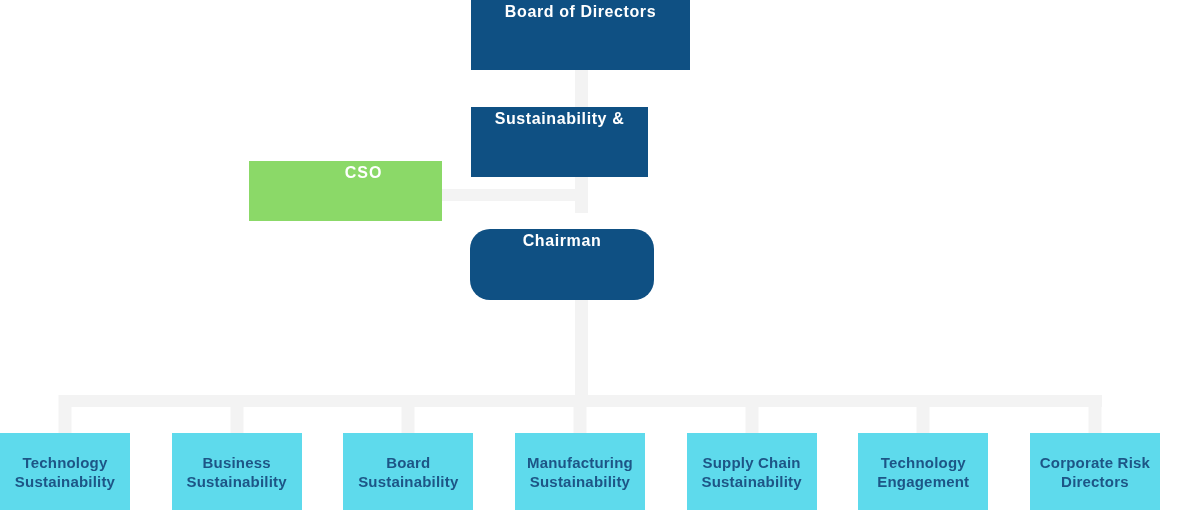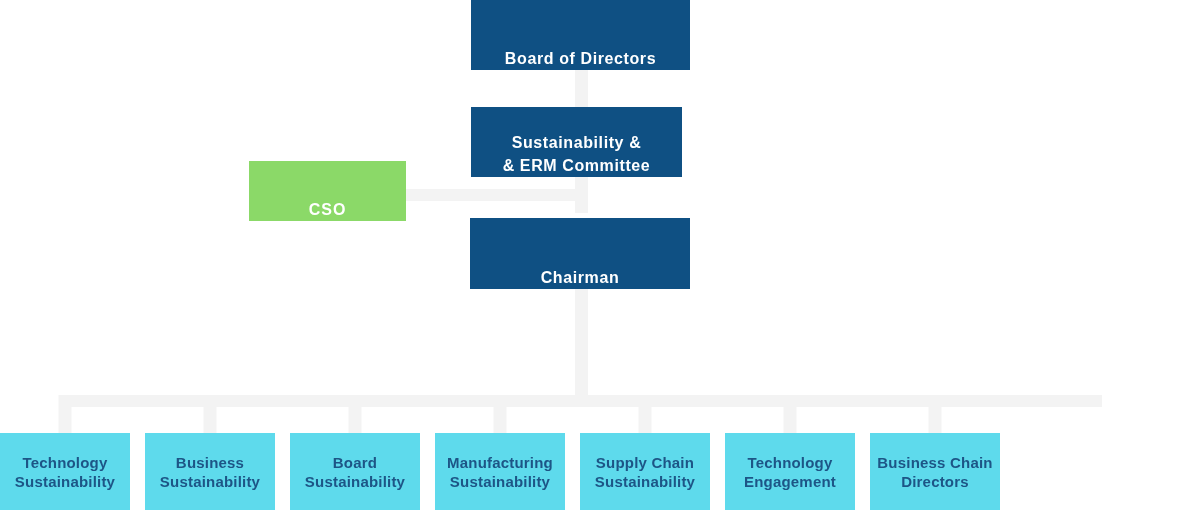--- a/index.html
+++ b/index.html
@@ -16,40 +16,40 @@
   .conn { position: absolute; background: var(--connector, #F3F3F3); }
   .v-board-committee   { left: 575px; top: 70px;  width: 13px; height: 37px; }
   .v-committee-chairman{ left: 575px; top: 177px; width: 13px; height: 36px; }
   .v-chairman-row      { left: 575px; top: 284px; width: 13px; height: 111px; }
   .h-cso               { left: 406px; top: 189px; width: 182px; height: 12px; }
   .h-row               { left: 59px;  top: 395px; width: 1043px; height: 12px; }
 
   
   .box {
     position: absolute;
-    display: flex; align-items: flex-end; justify-content: center;
+    display: flex; align-items: flex-start; justify-content: center;
     text-align: center;
     color: #ffffff;
     font-weight: 700;
     font-size: 16px;
     line-height: 23px;
     letter-spacing: 0.6px;
   }
   .blue  { background: var(--dark-blue, #0F5083); }
-  .green { background: var(--green, #8BD968); }
+  .green { background: var(--green, #8BD968); padding-left: 36px; }
 
   .node-board     { left: 471px; top: 0;     width: 219px; height: 70px; }
-  .node-committee { left: 471px; top: 107px; width: 211px; height: 70px; }
+  .node-committee { left: 471px; top: 107px; width: 177px; height: 70px; }
   .node-cso       { left: 249px; top: 161px; width: 157px; height: 60px; letter-spacing: 1px; }
-  .node-chairman  { left: 470px; top: 218px; width: 220px; height: 71px; }
+  .node-chairman  { left: 470px; top: 229px; width: 184px; height: 71px; border-radius: 20px; }
 
   
   .dept-row {
     position: absolute; left: 0; top: 433px;
-    width: 1000px; height: 77px;
+    width: 1160px; height: 77px;
     display: flex; justify-content: space-between;
   }
   .dept {
     position: relative;
     width: 130px;
     background: var(--cyan, #5EDAEC);
     display: flex; align-items: center; justify-content: center;
     text-align: center;
     color: var(--cyan-text, #1D5586);
     font-weight: 700;
@@ -77,21 +77,20 @@
   <div class="conn v-chairman-row"></div>
   <div class="conn h-row"></div>
 
   <div class="box blue node-board">
     <span>Board of Directors</span>
   </div>
 
   <div class="box blue node-committee">
     <div>
       <div>Sustainability &amp;</div>
-      <div>&amp; ERM Committee</div>
     </div>
   </div>
 
   <div class="box green node-cso">
     <span>CSO</span>
   </div>
 
   <div class="box blue node-chairman">
     <span>Chairman</span>
   </div>
@@ -135,20 +134,20 @@
 
     <div class="dept">
       <div>
         <div>Technology</div>
         <div>Engagement</div>
       </div>
     </div>
 
     <div class="dept">
       <div>
-        <div>Business Chain</div>
+        <div>Corporate Risk</div>
         <div>Directors</div>
       </div>
     </div>
 
 
   </div>
 </div>
 
 </body></html>

